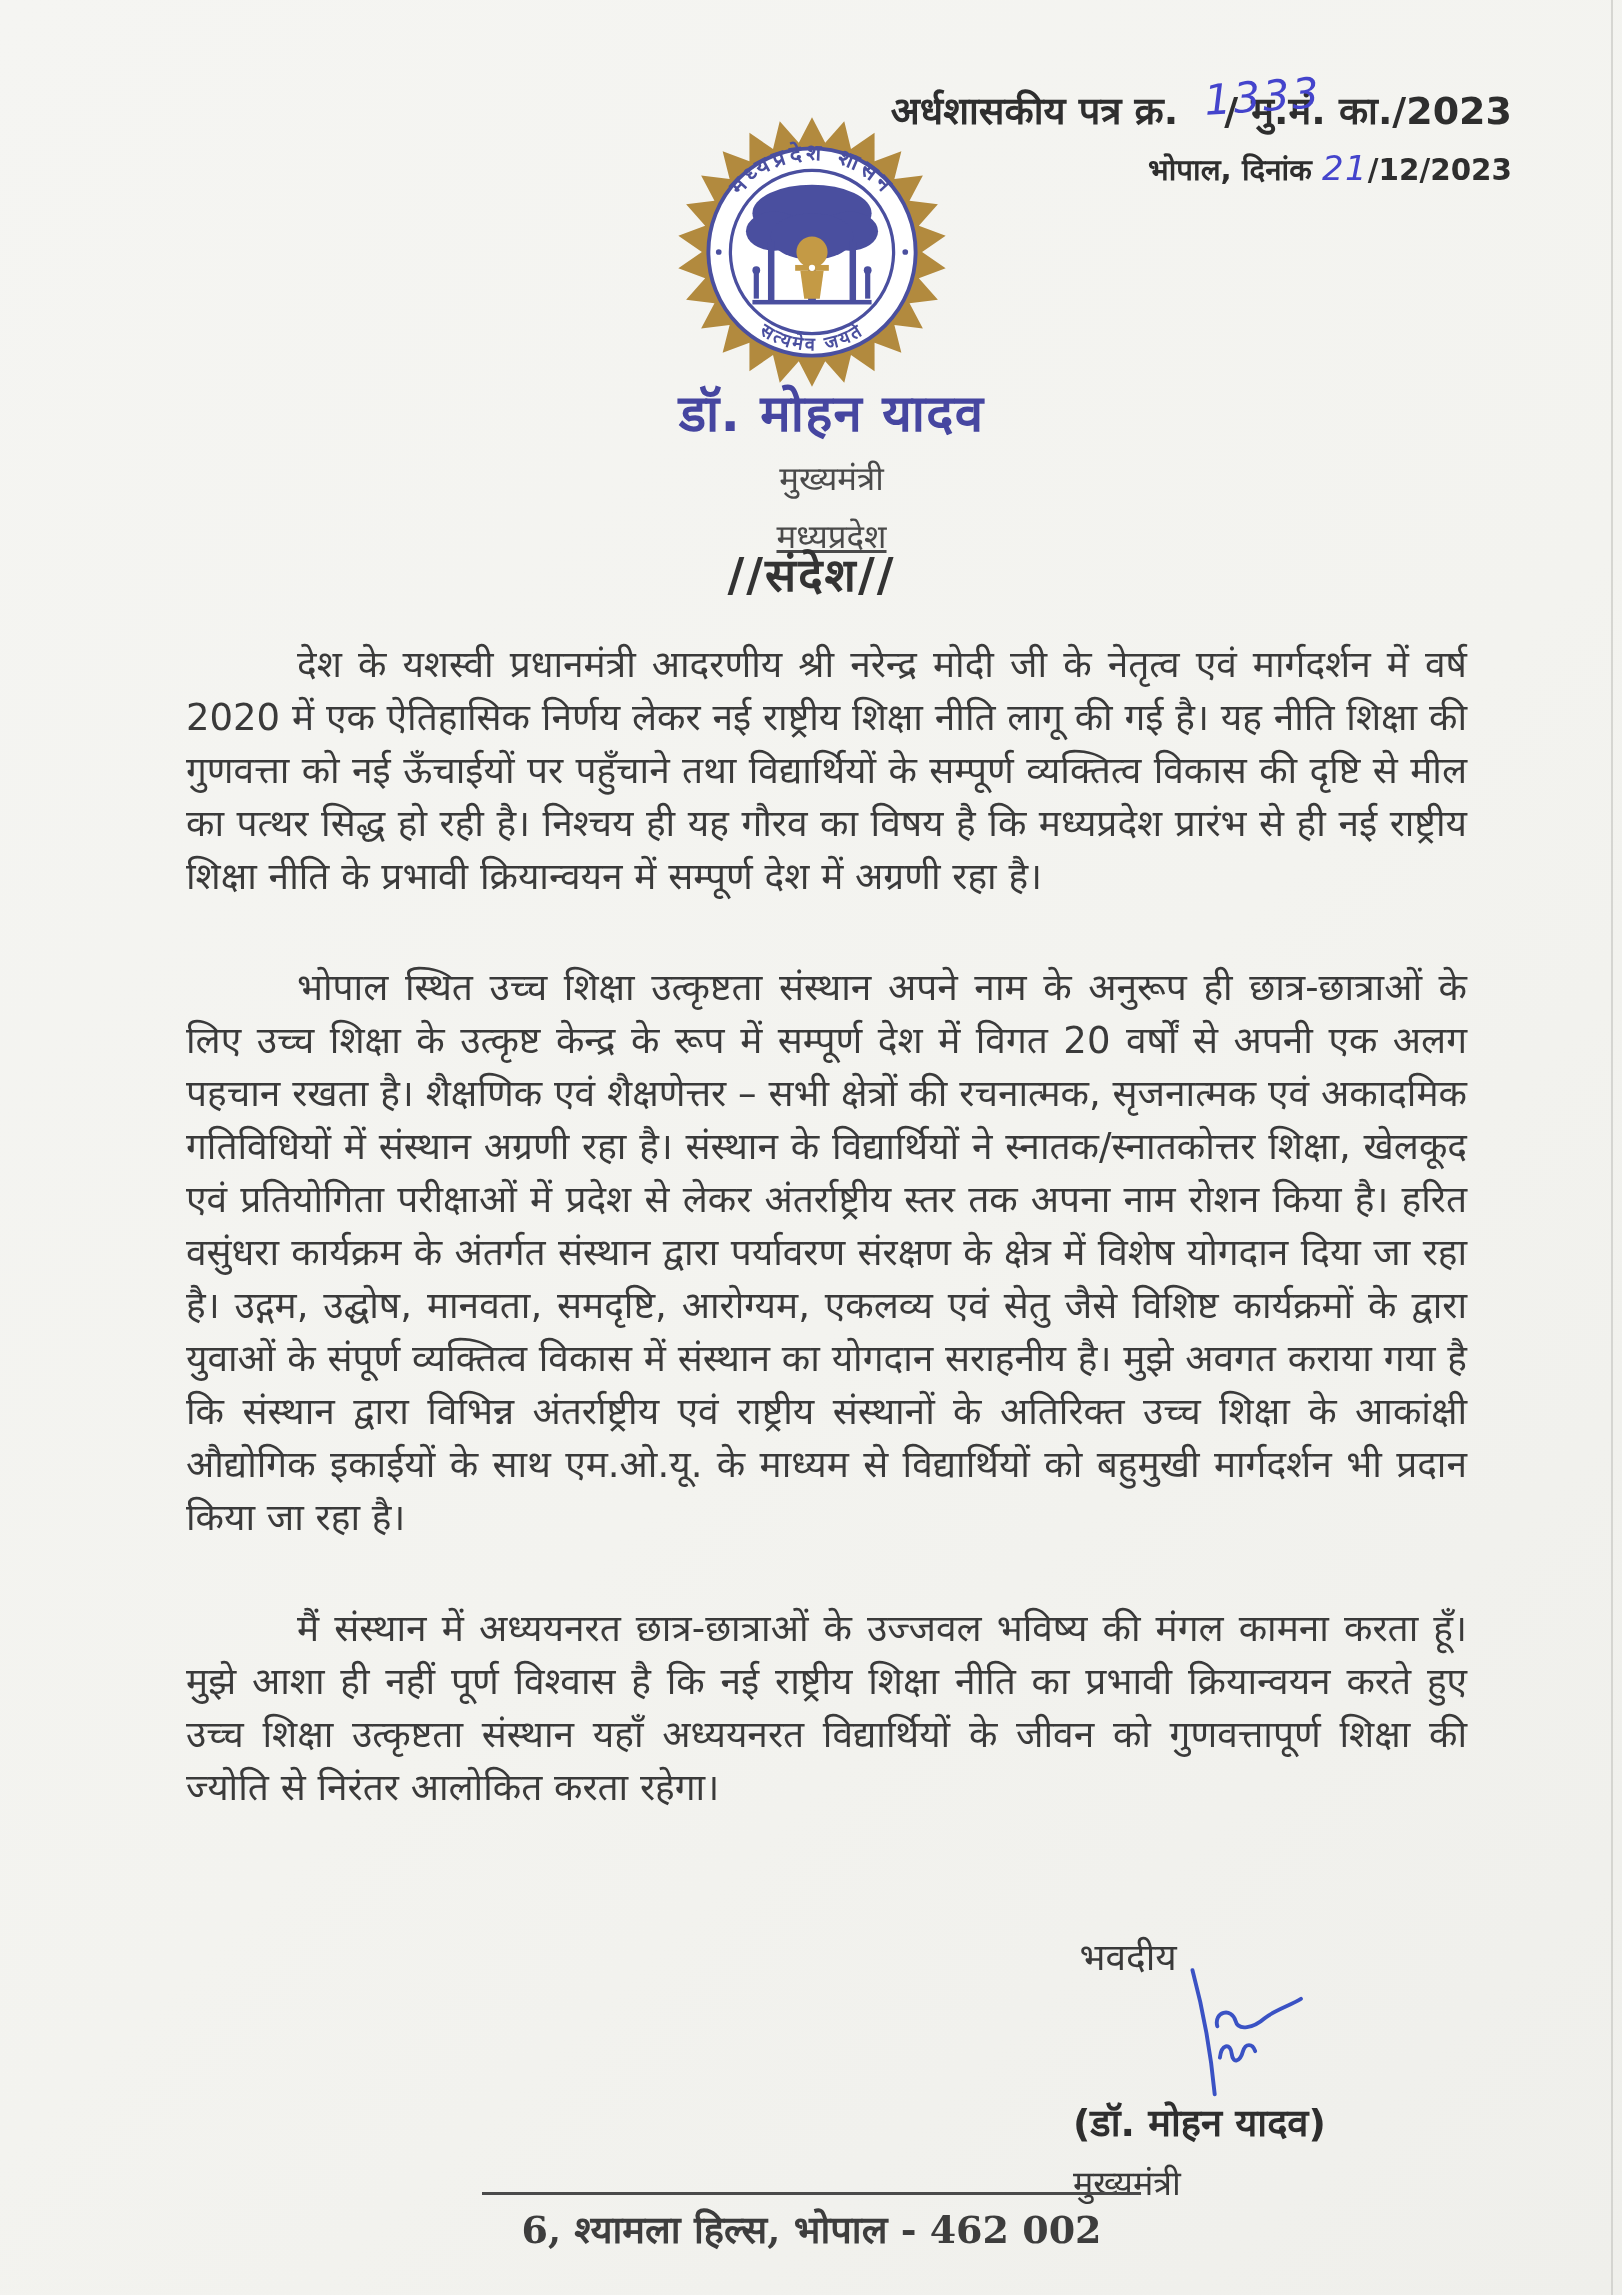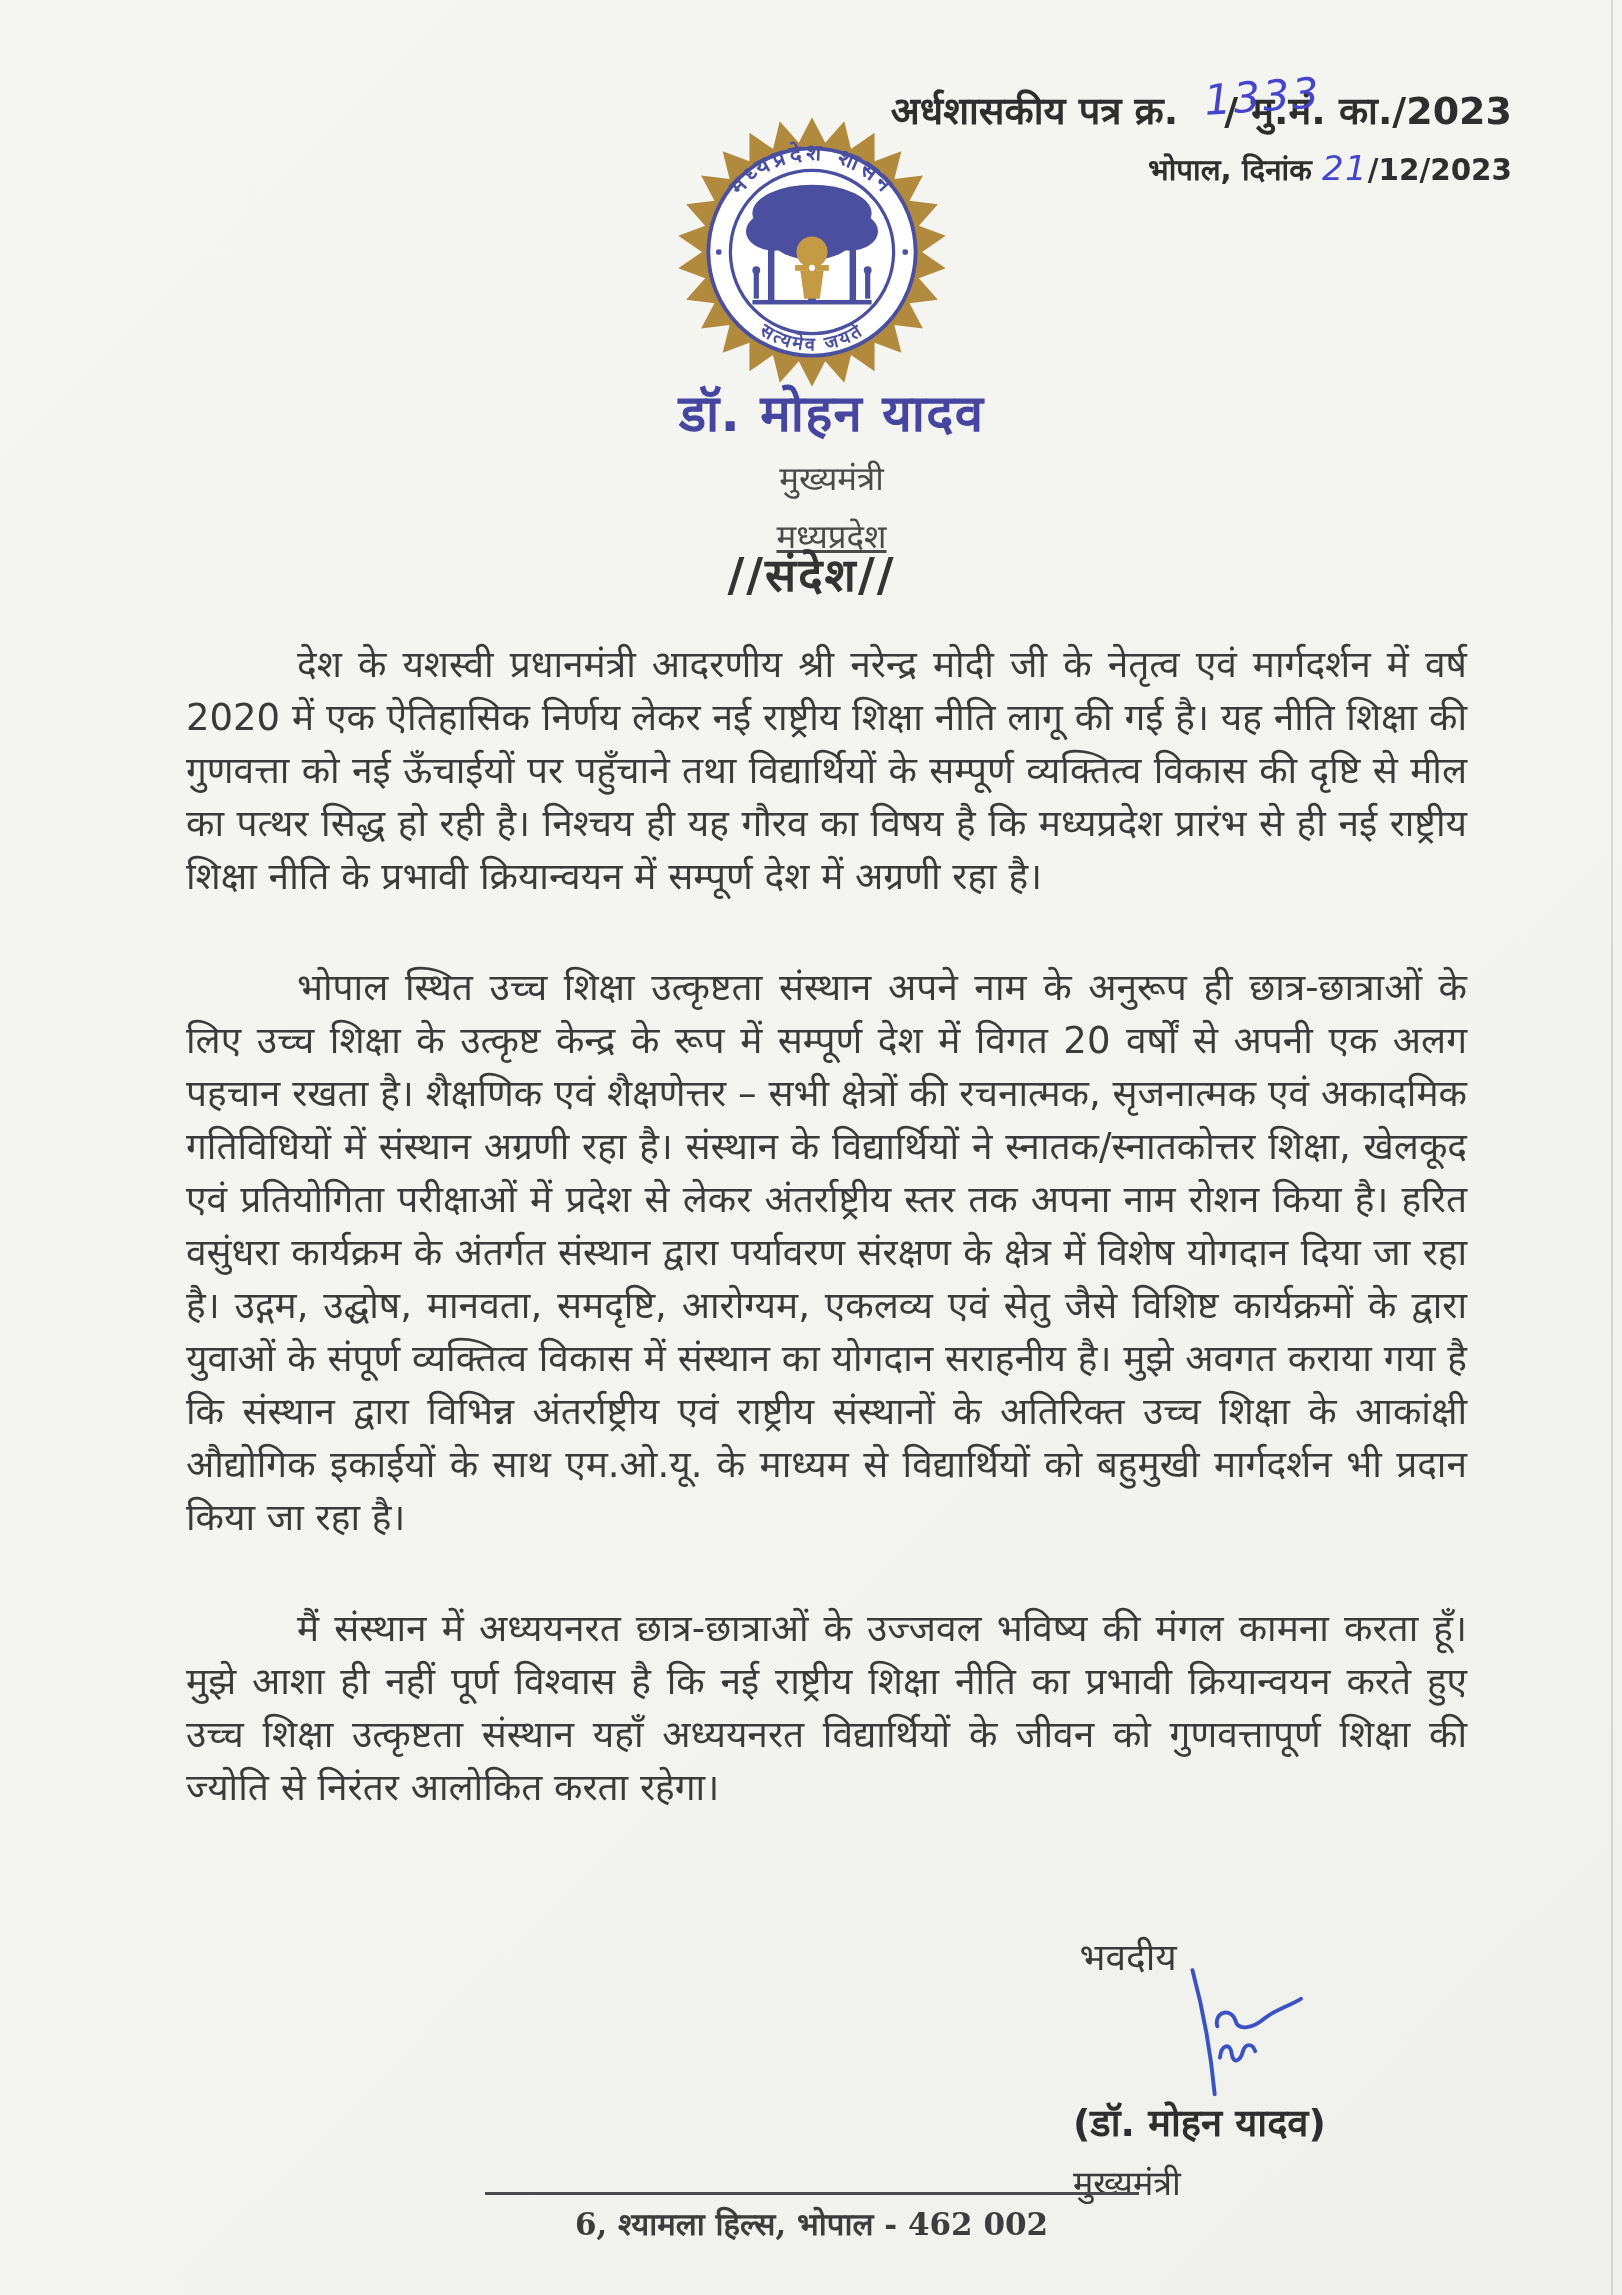--- a/index.html
+++ b/index.html
@@ -52,21 +52,21 @@
   
   .closing{position:absolute;top:1930px;left:1073px;width:366px;text-align:left;}
   .valediction{font-size:37px;font-weight:500;color:#3a3a3a;margin-left:6.5px;}
   .signature{margin:-19.6px auto 0 auto;width:209px;height:144px;}
   .signer-name{font-size:38px;font-weight:bold;color:#2e2e2e;margin-top:-10.5px;white-space:nowrap;}
   .signer-title{font-size:34px;font-weight:500;color:#3a3a3a;margin-top:11.8px;}
 
   
   .footer{position:absolute;top:2192px;left:0;width:100%;display:flex;justify-content:center;}
   .footer-inner{border-top:3.3px solid #4a4a4a;padding:6.5px 39px 0 39px;min-width:576px;text-align:center;}
-  .footer-address{font-size:31px;font-weight:bold;color:#3d3d3d;font-family:"DejaVu Serif","Liberation Serif",serif;}
+  .footer-address{font-size:38px;font-weight:bold;color:#3d3d3d;font-family:"DejaVu Serif","Liberation Serif",serif;}
 </style>
 </head>
 <body>
 
 <div class="page">
 
   <div class="scan-edge"></div>
 
   <div class="ref-block">
     <div class="ref-hw-number">1333</div>

